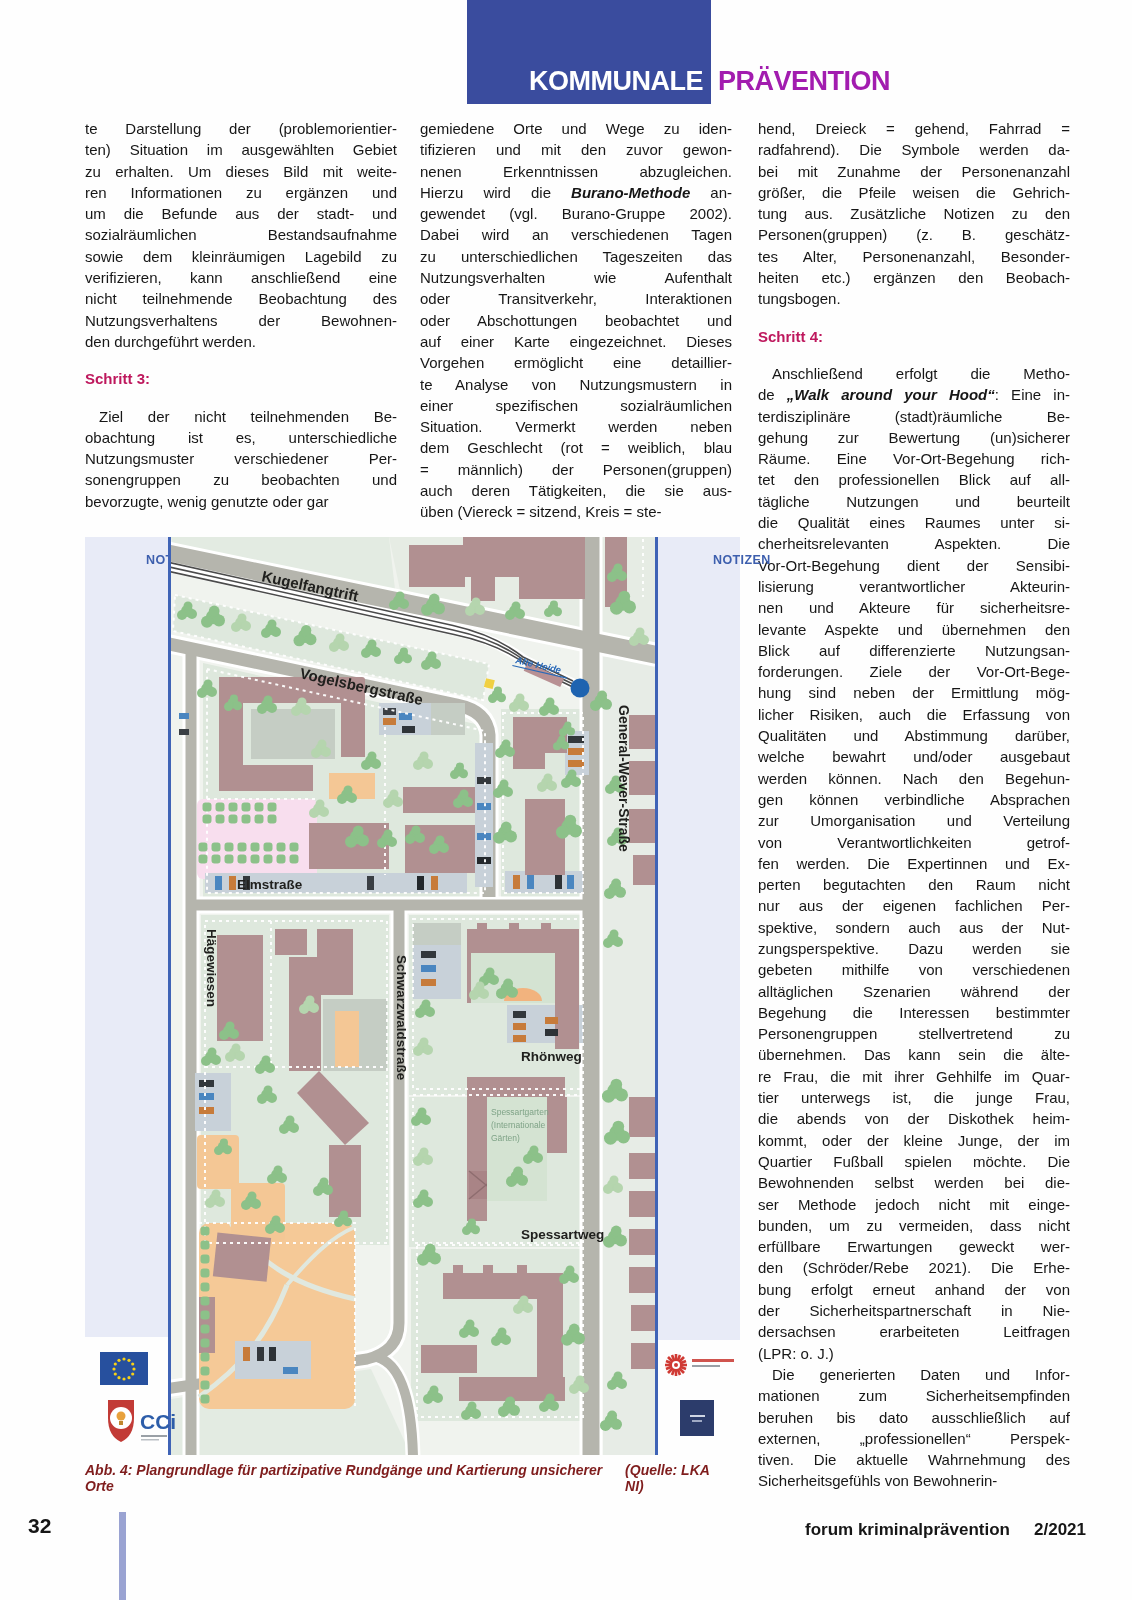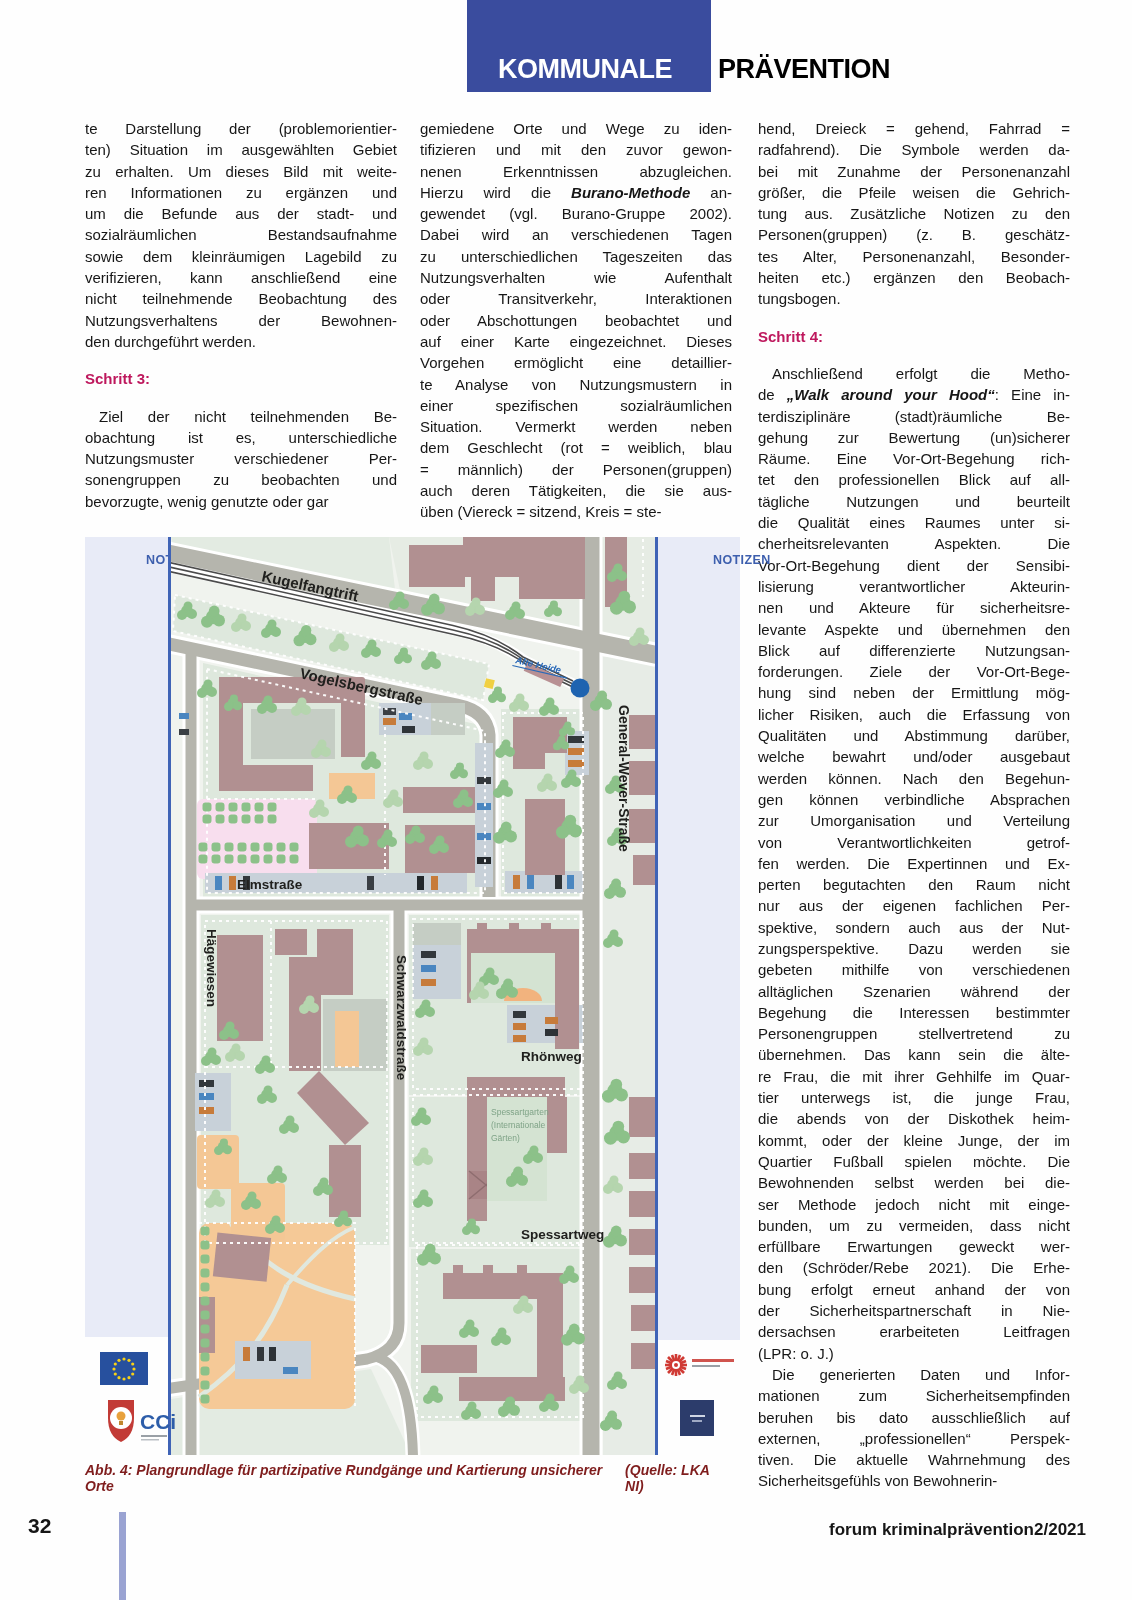--- a/index.html
+++ b/index.html
@@ -1,24 +1,24 @@
 <!DOCTYPE html>
 <html><head>
 <meta charset="utf-8">
 <style>
   html,body{margin:0;padding:0;background:#ffffff;}
   #page{position:relative;width:1132px;height:1600px;background:#fefefe;overflow:hidden;
         font-family:"Liberation Sans",sans-serif;color:#161616;}
 
   
   .hdr{position:absolute;left:467px;top:0;display:flex;}
-  .hdr-box{width:244px;height:92px;background:#3a4c9e;display:flex;align-items:flex-end;justify-content:center;
+  .hdr-box{width:244px;height:104px;background:#3a4c9e;display:flex;align-items:flex-end;justify-content:flex-end;
            padding:0 8px 7px 0;box-sizing:border-box;}
   .hdr-left{color:#ffffff;font-size:27px;font-weight:bold;letter-spacing:-.5px;}
-  .hdr-right{align-self:flex-end;padding:0 0 7px 7px;color:#000000;font-size:27px;font-weight:bold;letter-spacing:-.5px;}
+  .hdr-right{align-self:flex-end;padding:0 0 7px 7px;color:#a21caf;font-size:27px;font-weight:bold;letter-spacing:-.5px;}
 
   
   .col{position:absolute;top:118px;width:312px;font-size:15px;line-height:21.3px;}
   #col1{left:85px;} #col2{left:420px;} #col3{left:758px;}
   .line{text-align:justify;text-align-last:justify;overflow:hidden;}
   .line.last{text-align-last:left;}
   .line.ind{text-indent:14px;}
   .bi{font-weight:bold;font-style:italic;}
   .step-h{color:#be185d;font-weight:bold;margin:16px 0 16px 0;}
 
@@ -32,21 +32,21 @@
   .mlb-blue{font-family:"Liberation Sans",sans-serif;font-weight:bold;fill:#2a6ab8;font-style:italic;}
   .mlb-green{font-family:"Liberation Sans",sans-serif;fill:#7fa387;}
   .t1{color:#8cc189;} .t2{color:#b5d5ae;}
   .dsh{fill:none;stroke:#ffffff;stroke-width:2;stroke-dasharray:3 4;opacity:.95;}
 
   
   .caption{position:absolute;left:85px;top:1462px;width:645px;display:flex;justify-content:space-between;
            font-size:14px;font-style:italic;font-weight:bold;color:#7f1d1d;}
   .pagenum{position:absolute;left:28px;top:1514px;font-size:21px;font-weight:bold;}
   .footbar{position:absolute;left:119px;top:1512px;width:7px;height:88px;background:#9aa3d2;}
-  .footright{position:absolute;right:46px;top:1520px;font-size:17px;font-weight:bold;display:flex;}
+  .footright{position:absolute;right:46px;top:1520px;font-size:17px;font-weight:bold;display:flex;gap:24px;}
 
   .logo{position:absolute;}
 </style>
 </head>
 <body>
 
 <div id="page">
 
   <div class="hdr">
     <div class="hdr-box">

